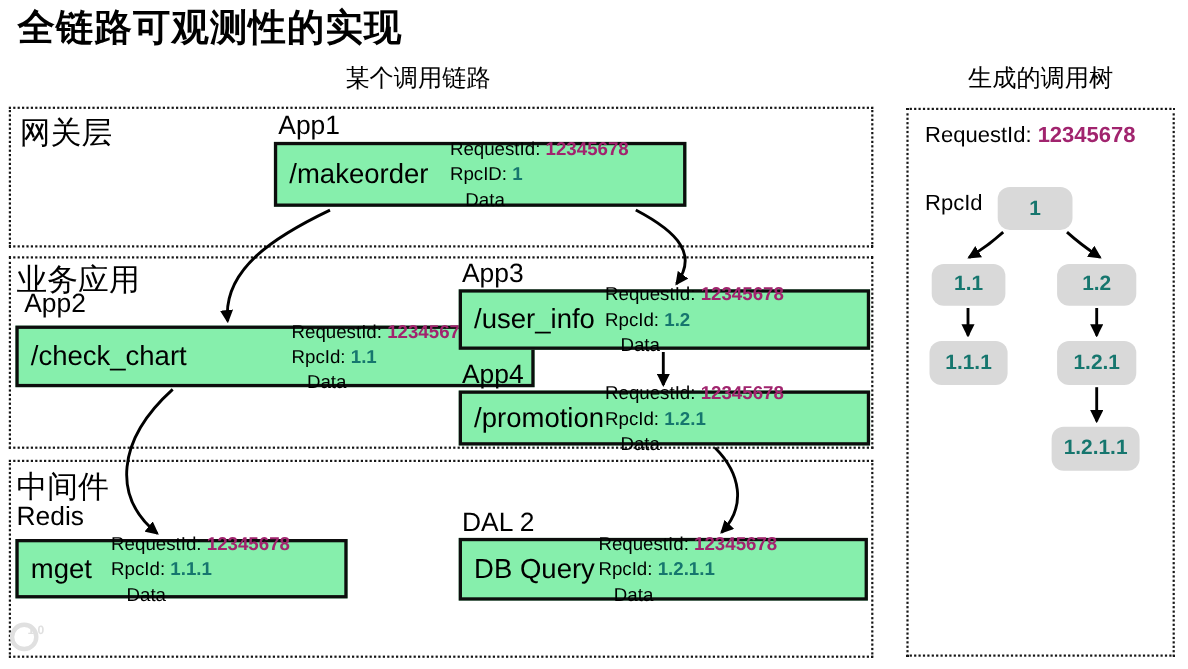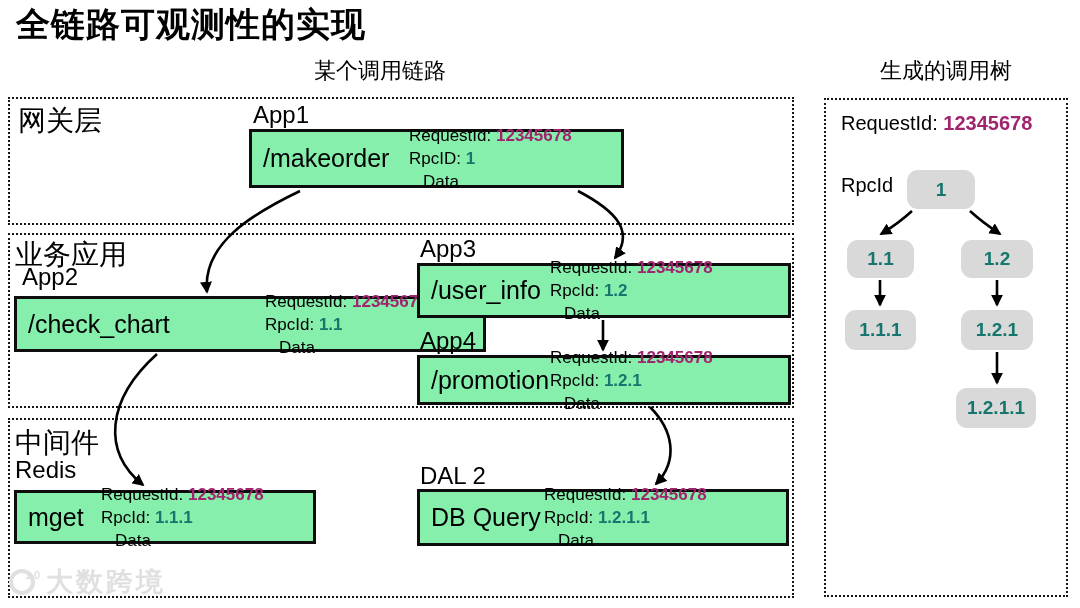--- a/index.html
+++ b/index.html
@@ -164,16 +164,15 @@
       <path marker-end="url(#ah)" d="M 997 280 L 997 305"></path>
       <path marker-end="url(#ah)" d="M 997 352 L 997 383"></path>
     </g>
   </svg>
 
   <div class="watermark">
     <svg class="wm-logo" viewBox="0 0 34 30">
       <circle cx="14" cy="15" r="11" fill="none" stroke="#e0e0e0" stroke-width="4"></circle>
       <text x="17" y="12" font-size="11" font-weight="bold" fill="#e0e0e0">100</text>
     </svg>
-    <span>大数跨境</span>
   </div>
 
 </div>
 
 </body></html>

